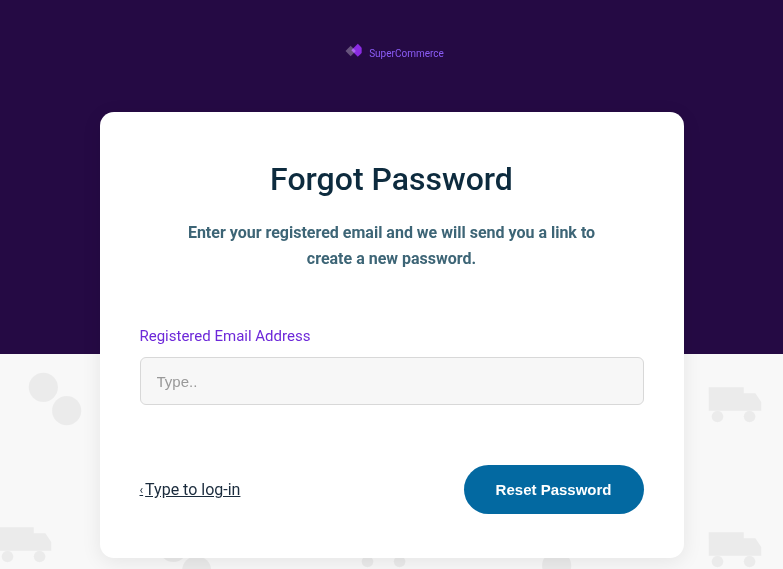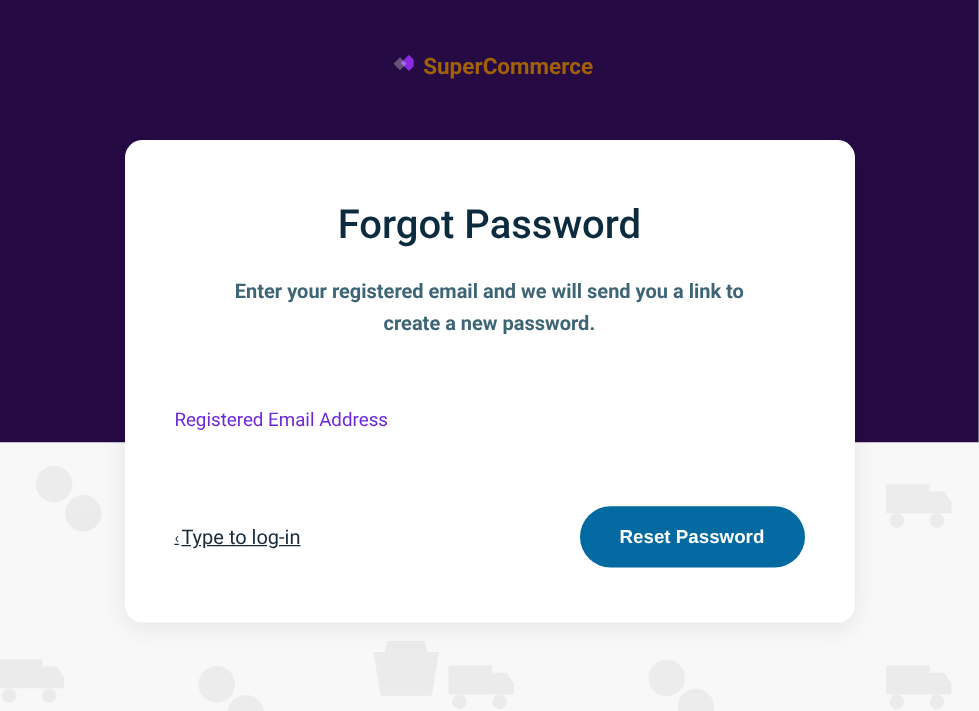--- a/index.html
+++ b/index.html
@@ -46,23 +46,23 @@
       display: flex;
       align-items: center;
       gap: 8px;
       z-index: 10;
     }
     .logo-icon {
       width: 22px;
       height: 22px;
     }
     .logo-text {
-      color: #a16207;
-      font-weight: 700;
-      font-size: 18px;
+      color: #8b5cf6;
+      font-weight: 400;
+      font-size: 10px;
     }
     .card {
       position: absolute;
       top: 112px;
       left: 50%;
       transform: translateX(-50%);
       width: 584px;
       background: #ffffff;
       border-radius: 14px;
       padding: 48px 40px 44px 40px;
@@ -185,20 +185,21 @@
     </svg>
   </span>
   <span class="logo-text">SuperCommerce</span>
 </div>
 
 <div class="card">
   <h1 class="title">Forgot Password</h1>
   <p class="subtitle">Enter your registered email and we will send you a link to create a new password.</p>
 
   <label class="field-label">Registered Email Address</label>
+  <input type="text" class="input-field" placeholder="Type.." style="">
 
   <div class="actions">
     <a class="back-link">
       <span class="back-chevron">‹</span>
       <span> Type to log-in</span>
     </a>
     <button class="reset-button">Reset Password</button>
   </div>
 </div>
 

